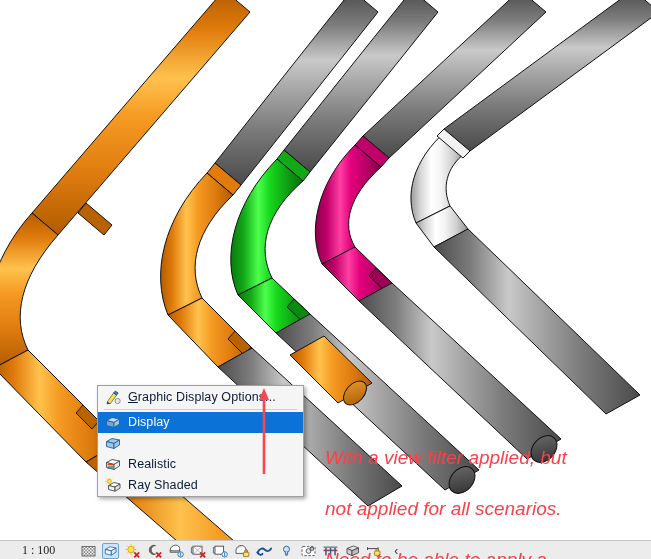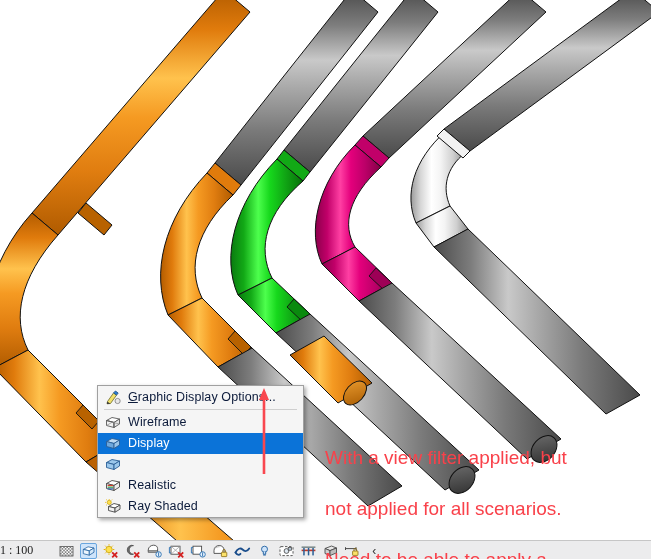--- a/index.html
+++ b/index.html
@@ -36,29 +36,29 @@
   
   #arrow{position:absolute;left:258px;top:388px;width:12px;height:86px;z-index:60;pointer-events:none;}
 
   
   #note{
     position:absolute;left:325px;top:419px;width:320px;
     color:#f9414a;font-size:19px;line-height:25.5px;
     font-family:"Liberation Sans", sans-serif;
     z-index:50;white-space:pre-line;
   }
-  #note div{white-space:nowrap;}
+  #note div{white-space:nowrap;font-style:italic;}
 
   
   #statusbar{
     position:absolute;left:0;top:540px;width:651px;height:19px;
     background:#ececed;border-top:1px solid #c6c6c6;
     display:flex;align-items:center;z-index:30;
   }
-  #scale{font-size:12px;color:#1b1b1b;font-family:"Liberation Serif", serif;}
+  #scale{font-size:12px;color:#1b1b1b;margin-left:22px;font-family:"Liberation Serif", serif;}
   #sbicons{display:flex;align-items:center;gap:5px;margin-left:25px;}
   #sbicons .sbi{width:17px;height:16px;display:block;}
   #sbicons .sbi.active{background:#cfe4fa;border:1px solid #6aa6de;border-radius:2px;box-sizing:border-box;}
   #sbchev{font-size:12px;color:#333;margin-left:6px;}
 </style>
 </head>
 <body>
 
 <div id="stage">
 
@@ -198,30 +198,20 @@
         <path d="M2.5 11.5 L8.5 3 L11.5 5.2 L5.5 13.5 L2 13.8 Z" fill="#f2e06a" stroke="#6b6b2a" stroke-width=".8"></path>
         <path d="M8.6 2.9 L11.6 5.1 L13.2 3 L10.4 1 Z" fill="#2d7fd4" stroke="#1a4d80" stroke-width=".8"></path>
         <path d="M2.2 11.6 L5.4 13.7 L2 14 Z" fill="#3a3a3a"></path>
         <circle cx="12.6" cy="11" r="2.6" fill="#e8e8e8" stroke="#6b6b6b" stroke-width=".7"></circle>
       </svg>
       <span class="lbl"><span class="accel">G</span><span>raphic Display Options...</span></span>
     </div>
 
     <div class="sep"></div>
 
-    <div class="mi">
-      <svg class="ico" viewBox="0 0 16 15">
-        <path d="M1.5 5.5 L7 2.5 L14.5 4 L9 7.5 Z" fill="#ffffff" stroke="#5a5a5a" stroke-width=".9"></path>
-        <path d="M1.5 5.5 L1.5 10.5 L9 12.5 L9 7.5 Z" fill="#f2f2f2" stroke="#5a5a5a" stroke-width=".9"></path>
-        <path d="M9 7.5 L14.5 4 L14.5 9 L9 12.5 Z" fill="#e6e6e6" stroke="#5a5a5a" stroke-width=".9"></path>
-        <path d="M1.5 5.5 L9 7.5 M9 7.5 L9 12.5" stroke="#5a5a5a" stroke-width=".8" fill="none"></path>
-        <path d="M1.5 10.5 L7 7.3 L14.5 9" stroke="#8a8a8a" stroke-width=".7" fill="none"></path>
-      </svg>
-      <span class="lbl">Wireframe</span>
-    </div>
 
 
     <div class="mi sel">
       <svg class="ico" viewBox="0 0 16 15">
         <path d="M1.5 5.5 L7 2.5 L14.5 4 L9 7.5 Z" fill="#bcd9f2" stroke="#2a5f96" stroke-width=".9"></path>
         <path d="M1.5 5.5 L1.5 10.5 L9 12.5 L9 7.5 Z" fill="#6ea8dd" stroke="#2a5f96" stroke-width=".9"></path>
         <path d="M9 7.5 L14.5 4 L14.5 9 L9 12.5 Z" fill="#9ac4e8" stroke="#2a5f96" stroke-width=".9"></path>
       </svg>
       <span class="lbl">Display</span>
     </div>

